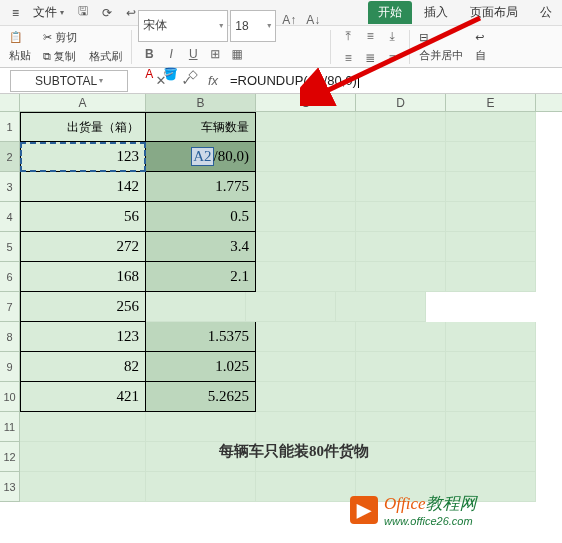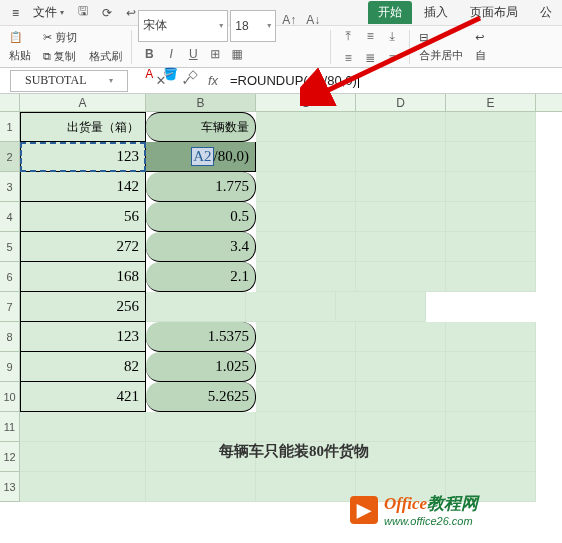--- a/index.html
+++ b/index.html
@@ -17,21 +17,21 @@
   .ribbon .rcol { display: flex; flex-direction: column; gap: 2px; font-size: 11px; color: #444; }
   .ribbon .ritm { display: flex; align-items: center; gap: 3px; padding: 1px 3px; }
   .ribbon .rsel { border: 1px solid #bbb; background: #fff; height: 20px; padding: 15px 4px; font-size: 12px; display: flex; align-items: center; justify-content: space-between; }
   .ribbon .rsel.font { width: 90px; }
   .ribbon .rsel.size { width: 46px; }
   .ribbon .rsep { width: 1px; height: 34px; background: #ddd; }
   .ribbon .rbtn { width: 22px; height: 20px; display: flex; align-items: center; justify-content: center; color: #666; border: 1px solid transparent; font-size: 12px; }
   .ribbon .fmtgrid { display: grid; grid-template-columns: repeat(5, 22px); grid-template-rows: 20px 20px; }
 
   .fbar { display: flex; align-items: center; height: 26px; border-bottom: 1px solid #ccc; }
-  .fbar .namebox { width: 118px; height: 22px; border: 1px solid #bbb; margin-left: 10px; padding: 2px 14px; font-size: 12px; color: #333; display: flex; align-items: center; justify-content: space-between; background:#fff;font-family:Liberation Serif, serif; }
+  .fbar .namebox { width: 118px; height: 22px; border: 1px solid #bbb; margin-left: 10px; padding: 2px 24px; font-size: 12px; color: #333; display: flex; align-items: center; justify-content: space-between; background:#fff; }
   .fbar .fbtn { width: 26px; text-align: center; color: #666; font-size: 13px; }
   .fbar .formula { flex: 1; padding: 2px 4px; font-size: 13px; color: #222; display:flex; align-items:center; }
   .fbar .formula .cellref { color: #2a6099; }
   .fbar .cursor { display:inline-block; width:1px; height:14px; background:#000; margin-left:1px; }
 
   .sheet { position: relative; }
   .colhdrs { display: flex; height: 18px; background: #e8f5e8; border-bottom: 1px solid #b5c9b5; }
   .corner { width: 20px; border-right: 1px solid #b5c9b5; background: #e8f5e8; }
   .colhdr { text-align: center; font-size: 12px; color: #555; border-right: 1px solid #b5c9b5; display:flex; align-items:center; justify-content:center; }
   .cA { width: 126px; } .cB { width: 110px; } .cC { width: 100px; } .cD { width: 90px; } .cE { width: 90px; }
@@ -43,35 +43,35 @@
   .rowhdr.sel { background:#cfe3cf; }
   .cell { border-right: 1px solid #cfe3cf; border-bottom: 1px solid #cfe3cf; background:#d9ecd9; padding: 0 6px; display:flex; align-items:center; font-size: 15px; font-family: "SimSun", serif; }
   .cell.cA { justify-content: flex-end; }
   .cell.cB { justify-content: flex-end; }
   .cell.cC, .cell.cD, .cell.cE { background:#d9ecd9; }
   .bord-r { border-right: 1px solid #000 !important; }
   .bord-b { border-bottom: 1px solid #000 !important; }
   .bord-l { border-left: 1px solid #000 !important; }
   .bord-t { border-top: 1px solid #000 !important; }
 
-  .colB-sel { background:#bdd7bd !important;border-radius:14px; }
+  .colB-sel { background:#bdd7bd !important; }
   .header-cell { font-size: 12px; font-family:"SimSun", serif; justify-content:flex-start; }
 
   .editing-cell { background:#87a987 !important; justify-content:flex-start; font-family:"SimSun",serif; font-size:15px; position:relative; overflow:visible; white-space:nowrap; z-index:3; }
   .editing-cell .refbox { border: 1px solid #2a6099; background:#cdd9e8; color:#2a6099; padding:0 1px; }
 
   .a2-ref { outline: 2px dashed #2a6099; outline-offset:-2px; }
 
   .note { position:absolute; left:164px; top:0; width:260px; text-align:center; font-weight:bold; font-family:"SimSun",serif; font-size:15px; color:#333; }
 
   .arrow-svg { position:absolute; pointer-events:none; z-index:10; }
 
   .watermark { position:absolute; left:350px; top:492px; display:flex; align-items:center; gap:6px; }
   .wm-icon { width:28px; height:28px; background:#e85c0f; border-radius:4px; display:flex; align-items:center; justify-content:center; color:#fff; font-weight:bold; font-size:18px; font-family:Arial; }
-  .wm-txt1 { font-size:17px; font-weight:bold; font-style:italic; font-family: "Microsoft YaHei"; }
+  .wm-txt1 { font-size:17px; font-weight:normal; font-style:italic; font-family: "Microsoft YaHei"; }
   .wm-txt1 .o { color:#e85c0f; } .wm-txt1 .r { color:#1a7a3a; }
   .wm-txt2 { font-size:11px; color:#1a7a3a; font-style:italic; }
 
   .tiny-tri { font-size:8px; color:#888; }
 </style>
 </head>
 <body>
 
 <div class="menubar">
   <div class="mb-item">

